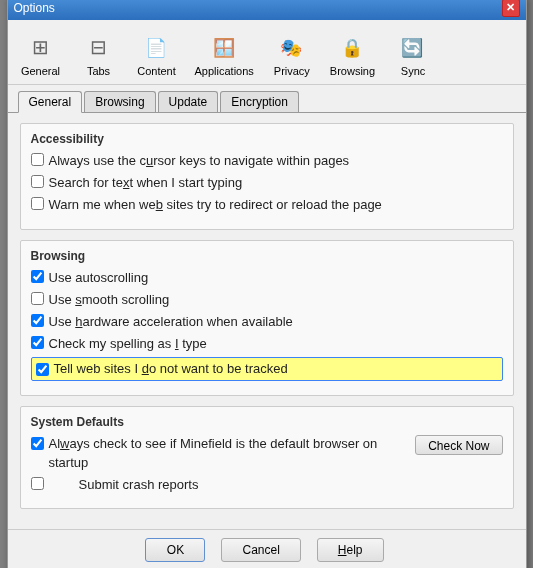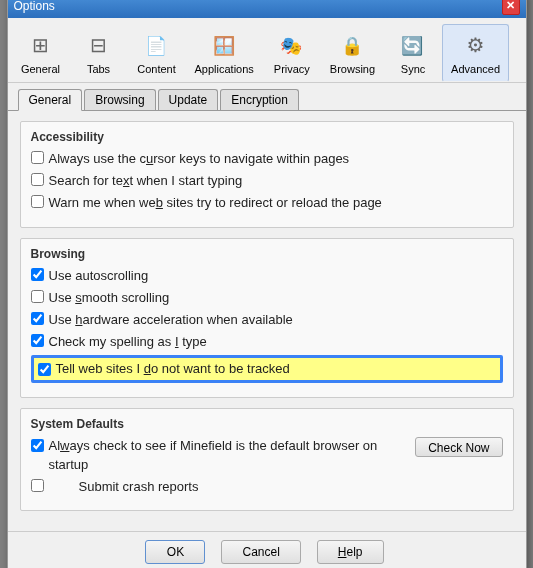--- a/index.html
+++ b/index.html
@@ -126,21 +126,21 @@
       flex-shrink: 0;
     }
     .checkbox-label {
       font-size: 13px;
       color: #222;
       line-height: 1.4;
     }
     .checkbox-label u { text-decoration: underline; }
     .highlighted-row {
       background: #ffff88;
-      border: 3px solid #3b82f6;
+      border: 1px solid #3b82f6;
       padding: 2px 4px;
       border-radius: 2px;
       display: flex;
       align-items: center;
       gap: 5px;
       margin-bottom: 4px;
     }
     .system-defaults-row {
       display: flex;
       align-items: flex-start;
@@ -239,26 +239,20 @@
           <span class="icon-security"></span>
         </div>
       <span>Browsing</span>
     </div>
     <div class="toolbar-item">
       <div class="toolbar-icon">
           <span class="icon-sync"></span>
         </div>
       <span>Sync</span>
     </div>
-    <div class="toolbar-item active">
-      <div class="toolbar-icon">
-          <span class="icon-advanced"></span>
-        </div>
-      <span>Advanced</span>
-    </div>
   </div>
 
   <div class="tabs-container">
     <div class="tab active">General</div>
     <div class="tab">Browsing</div>
     <div class="tab">Update</div>
     <div class="tab">Encryption</div>
   </div>
 
   <div class="content">

